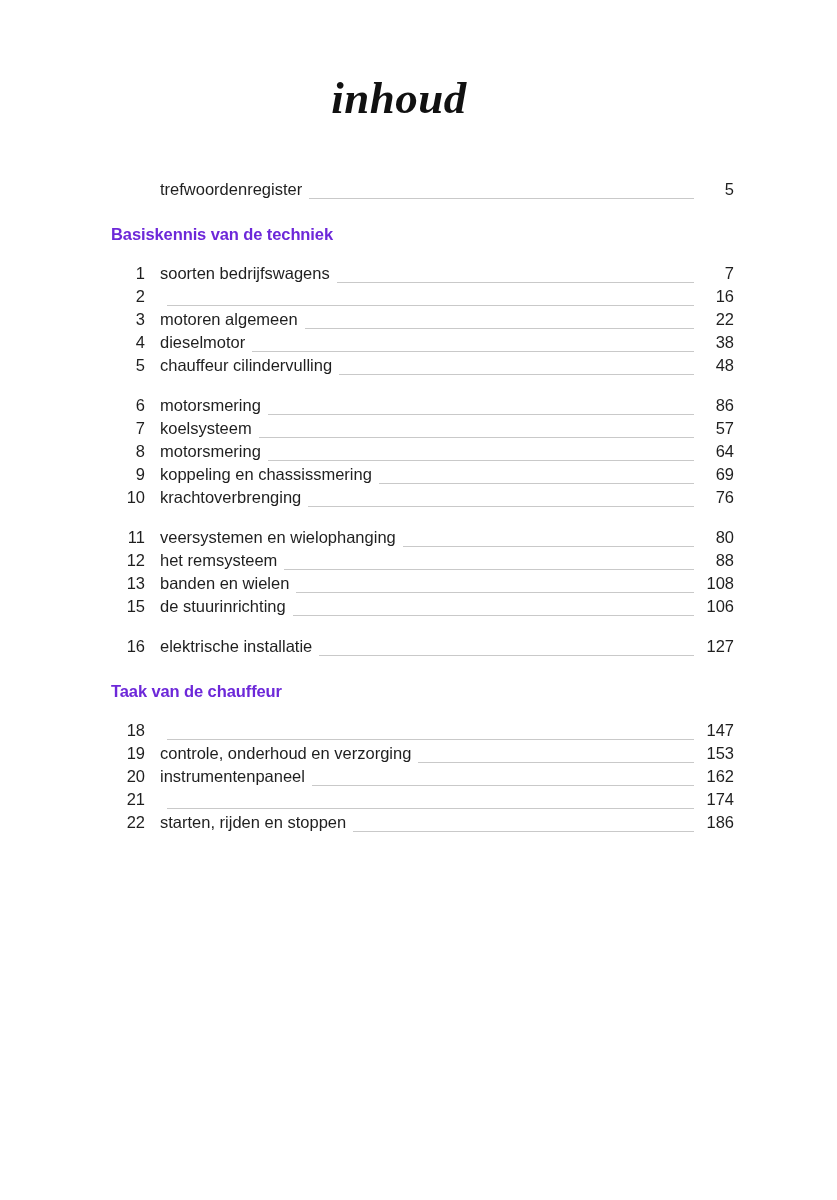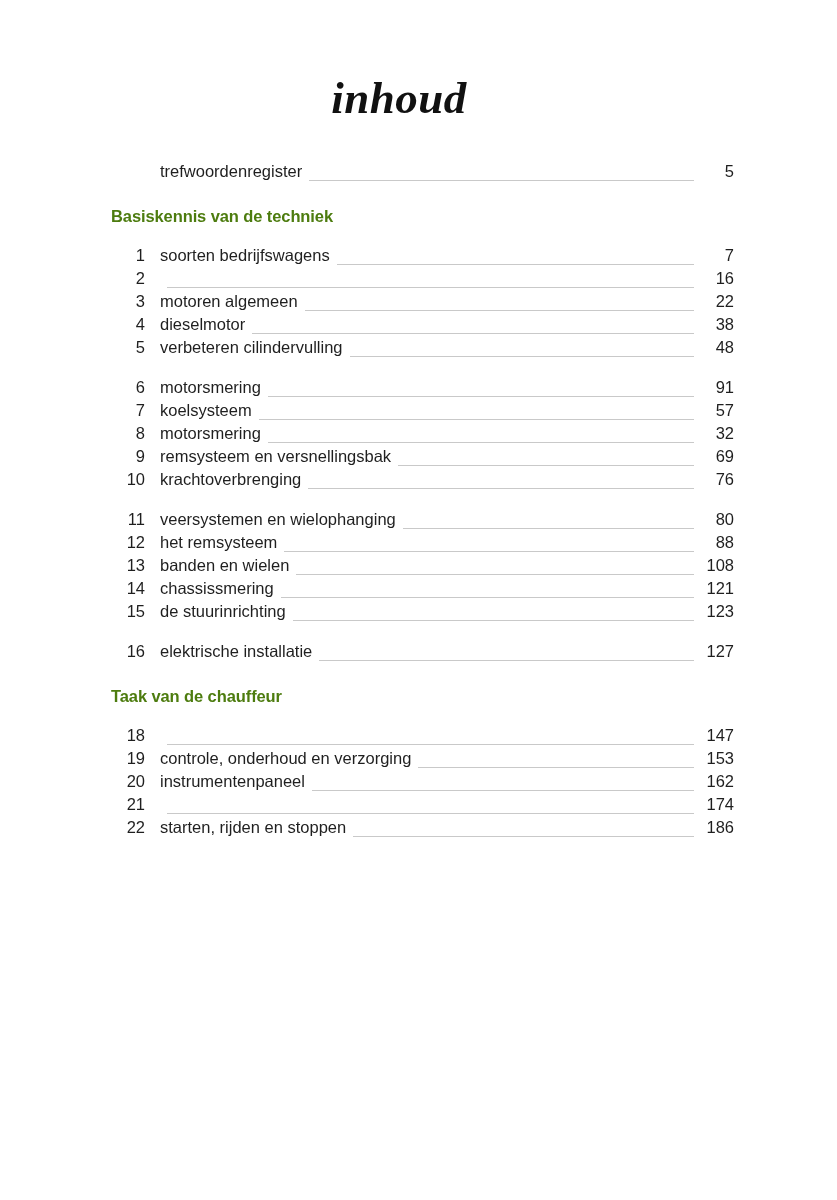--- a/index.html
+++ b/index.html
@@ -33,21 +33,21 @@
     font-weight: bold;
     font-style: italic;
     font-size: 45px;
     letter-spacing: 0.5px;
     color: #111111;
   }
 
   
   .toc {
     position: absolute;
-    top: 162px;
+    top: 180px;
     left: 111px;
     width: 623px;
   }
 
   
   .front-row {
     display: flex;
     align-items: baseline;
     font-size: 16.5px;
     color: #1f1f1f;
@@ -58,21 +58,21 @@
     flex: 0 0 49px;
   }
   .front-row .title {
     white-space: nowrap;
   }
 
   
   .section-heading {
     font-size: 16.5px;
     font-weight: bold;
-    color: #4d7c0f;
+    color: #6d28d9;
     letter-spacing: -0.1px;
   }
 
   
   .entry {
     display: flex;
     align-items: baseline;
     font-size: 16.5px;
     color: #1f1f1f;
     height: 23px;
@@ -158,50 +158,50 @@
         <span class="page-num">22</span>
       </div>
       <div class="entry">
         <span class="num">4</span>
         <span class="title">dieselmotor</span>
         <span class="leader"></span>
         <span class="page-num">38</span>
       </div>
       <div class="entry">
         <span class="num">5</span>
-        <span class="title">verbeteren cilindervulling</span>
+        <span class="title">chauffeur cilindervulling</span>
         <span class="leader"></span>
         <span class="page-num">48</span>
       </div>
     </div>
 
     <div class="gap-sm"></div>
 
     <div>
       <div class="entry">
         <span class="num">6</span>
         <span class="title">motorsmering</span>
         <span class="leader"></span>
-        <span class="page-num">91</span>
+        <span class="page-num">86</span>
       </div>
       <div class="entry">
         <span class="num">7</span>
         <span class="title">koelsysteem</span>
         <span class="leader"></span>
         <span class="page-num">57</span>
       </div>
       <div class="entry">
         <span class="num">8</span>
         <span class="title">motorsmering</span>
         <span class="leader"></span>
-        <span class="page-num">32</span>
+        <span class="page-num">64</span>
       </div>
       <div class="entry">
         <span class="num">9</span>
-        <span class="title">remsysteem en versnellingsbak</span>
+        <span class="title">koppeling en chassissmering</span>
         <span class="leader"></span>
         <span class="page-num">69</span>
       </div>
       <div class="entry">
         <span class="num">10</span>
         <span class="title">krachtoverbrenging</span>
         <span class="leader"></span>
         <span class="page-num">76</span>
       </div>
     </div>
@@ -221,30 +221,24 @@
         <span class="leader"></span>
         <span class="page-num">88</span>
       </div>
       <div class="entry">
         <span class="num">13</span>
         <span class="title">banden en wielen</span>
         <span class="leader"></span>
         <span class="page-num">108</span>
       </div>
       <div class="entry">
-        <span class="num">14</span>
-        <span class="title">chassissmering</span>
-        <span class="leader"></span>
-        <span class="page-num">121</span>
-      </div>
-      <div class="entry">
         <span class="num">15</span>
         <span class="title">de stuurinrichting</span>
         <span class="leader"></span>
-        <span class="page-num">123</span>
+        <span class="page-num">106</span>
       </div>
     </div>
 
     <div class="gap-sm"></div>
 
     <div>
       <div class="entry">
         <span class="num">16</span>
         <span class="title">elektrische installatie</span>
         <span class="leader"></span>

